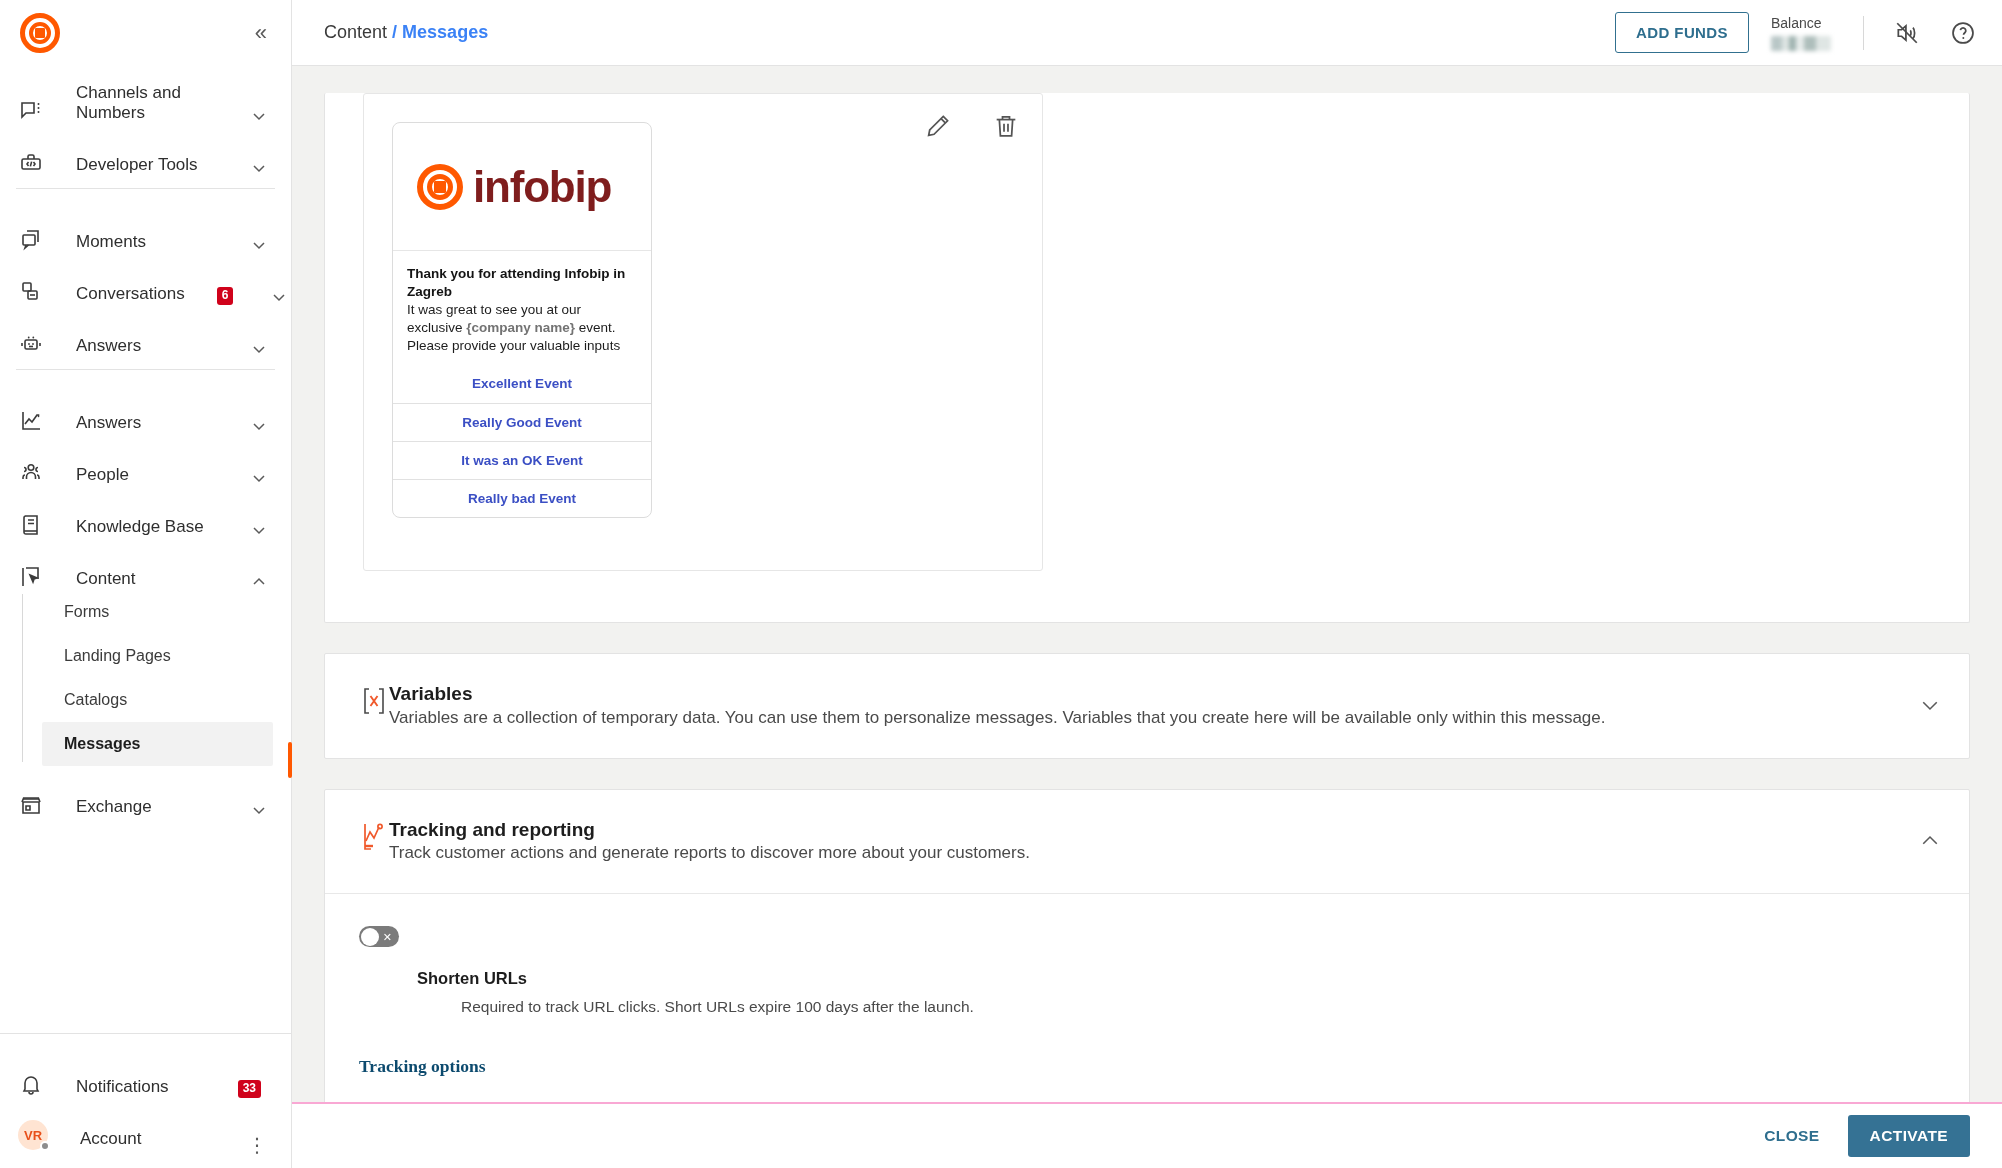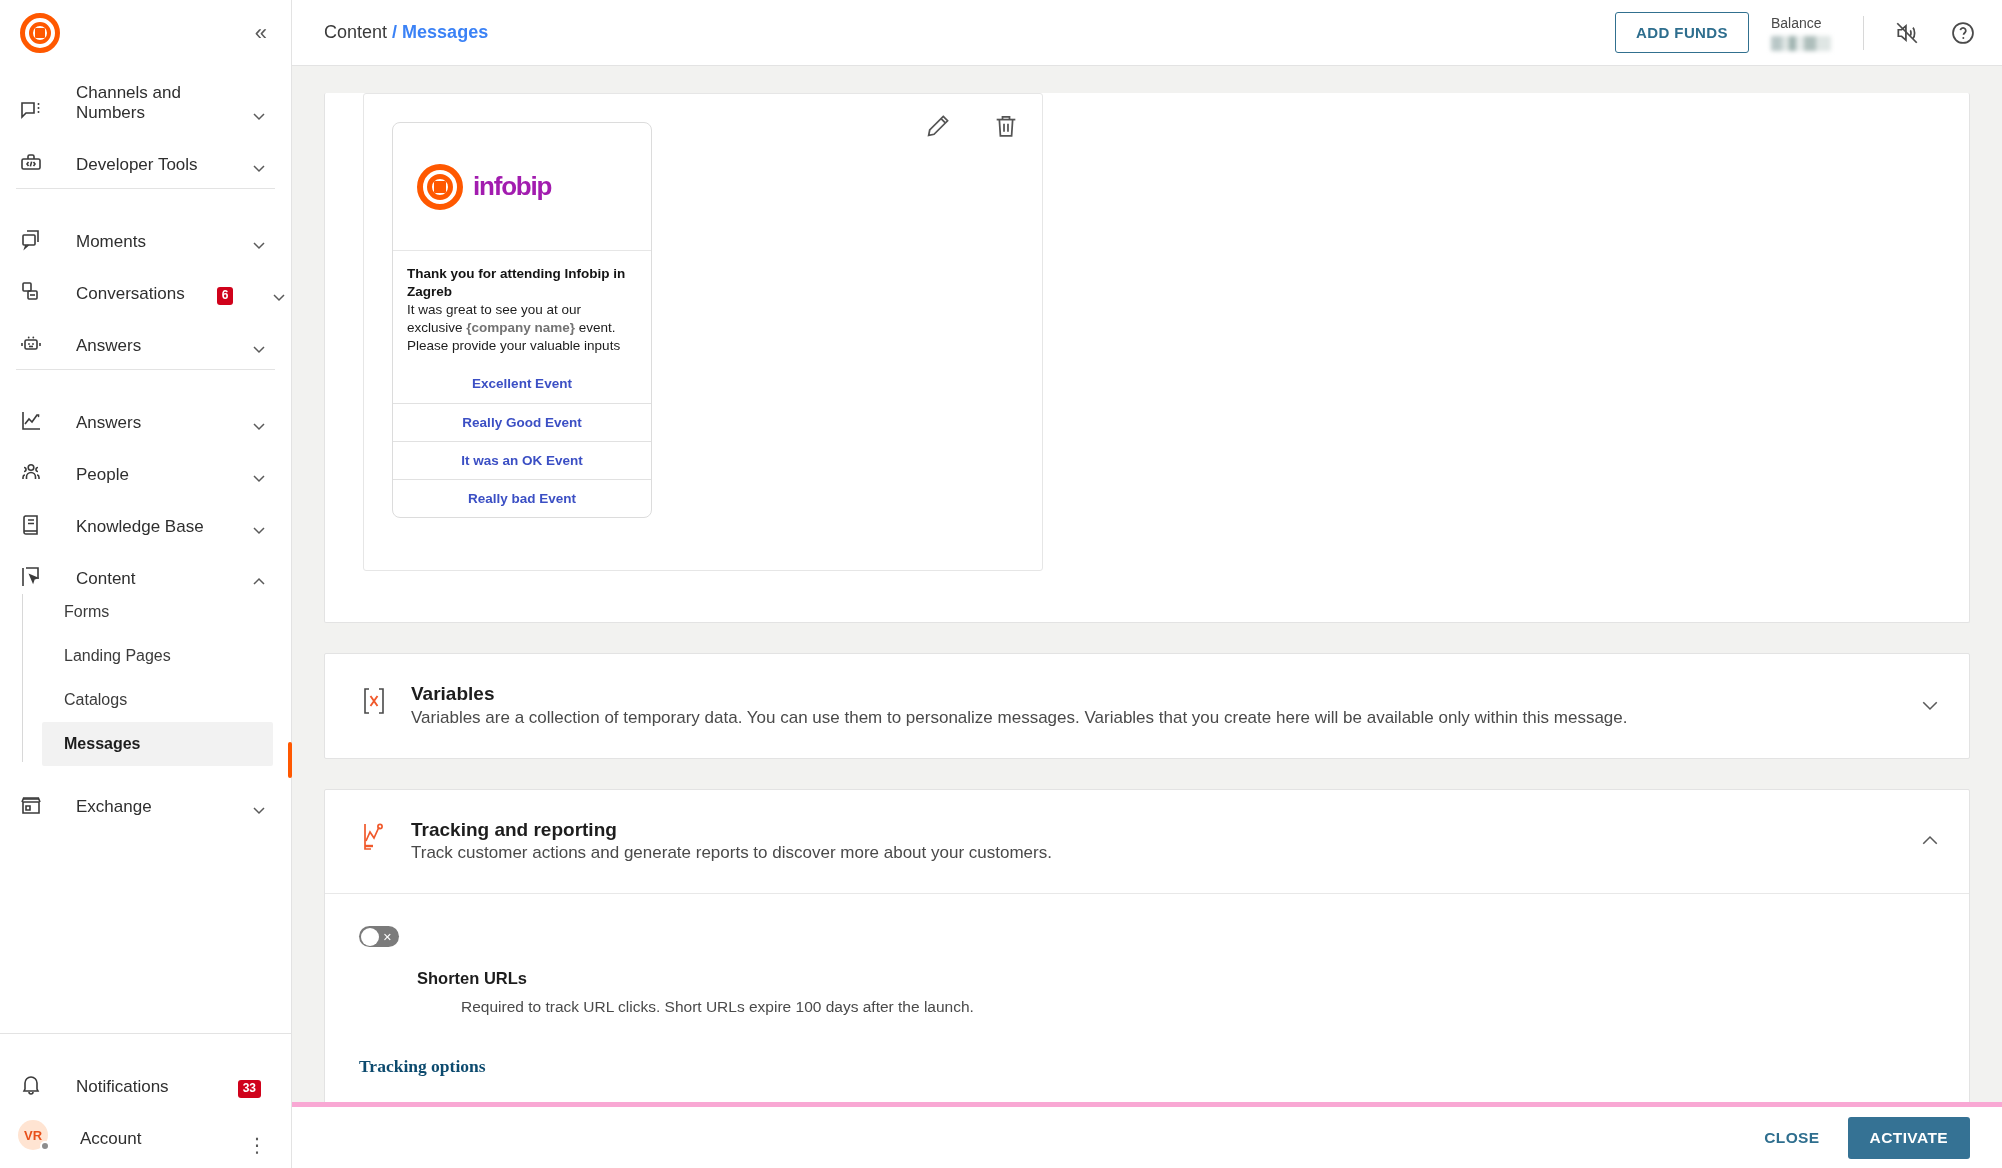--- a/index.html
+++ b/index.html
@@ -149,37 +149,37 @@
     background: #fff;
   }
   .bubble-logo {
     height: 128px; display: flex; align-items: center; justify-content: flex-start;
     padding-left: 24px; border-bottom: 1px solid #e6e6e6; gap: 10px;
   }
   .bi-logo { width: 46px; height: 46px; position: relative; flex:0 0 46px;}
   .bi-logo .r1 { position:absolute; inset:0; border-radius:50%; border:6px solid #ff5800;}
   .bi-logo .r2 { position:absolute; left:10px; top:10px; width:26px; height:26px; border-radius:50%; border:5px solid #ff5800;}
   .bi-logo .sq { position:absolute; left:17px; top:17px; width:12px; height:12px; background:#ff5800; border-radius:1px;}
-  .bi-word { font-size: 26px; font-weight: 700; color: #a21caf; letter-spacing: -1.2px; }
+  .bi-word { font-size: 44px; font-weight: 700; color: #7f1d1d; letter-spacing: -1.2px; }
 
   .bubble-body { padding: 14px 14px 10px 14px; }
   .bub-title { font-size: 13.5px; font-weight: 700; color: #141414; line-height: 1.33; }
   .bub-text { font-size: 13.5px; color: #1d1d1d; line-height: 1.33; }
   .bub-var { color: #737373; font-weight: 700; }
 
   .bub-btn {
     border-top: 1px solid #e1e1e1; height: 38px;
     display: flex; align-items: center; justify-content: center;
     font-size: 13.5px; font-weight: 700; color: #3b4fc4; cursor: pointer;
   }
   .bub-btn.first { border-top: none; }
 
   .section-card { margin-top: 30px; }
   .sec-head {
-    display: flex; align-items: flex-start; padding: 28px 30px 28px 34px; gap: 22px;
+    display: flex; align-items: flex-start; padding: 28px 30px 28px 34px; 
     cursor: pointer;
   }
   .sec-ico { width: 30px; height: 34px; flex: 0 0 30px; margin-top: 2px; }
   .sec-textwrap { flex: 1; min-width: 0; }
   .sec-title { font-size: 19px; font-weight: 700; color: #1d1d1d; line-height: 1.3; }
   .sec-desc { font-size: 17px; color: #4a4a4a; line-height: 1.35; }
   .sec-chev { width: 18px; height: 18px; color: #5a5a5a; margin-top: 14px; flex: 0 0 18px; }
 
   .sec-body { border-top: 1px solid #e8e8e8; padding: 30px 34px 20px 34px; }
 
@@ -202,21 +202,21 @@
   .opts-title { font-size: 17.5px; font-weight: 700; color: #0c4a6e; margin: 38px 0 27px 0; font-family: Liberation Serif, serif; }
   .check-row { display: flex; align-items: flex-start; gap: 14px; }
   .checkbox {
     width: 19px; height: 19px; border: 2px solid #6a6a6a; border-radius: 2px;
     background: #fff; cursor: pointer; flex: 0 0 19px; margin-top: 2px;
   }
   .ck-label { font-size: 16px; color: #1d1d1d; line-height: 1.25; }
   .ck-desc { font-size: 15.5px; color: #4a4a4a; margin: 10px 0 0 33px; line-height: 1.35; }
 
   .footer {
-    height: 66px; background: #fff; border-top: 5px solid #f9a8d4;
+    height: 66px; background: #fff; border-top: 2px solid #f9a8d4;
     display: flex; align-items: center; justify-content: flex-end;
     padding: 0 32px; gap: 28px; flex: 0 0 66px;
   }
   .btn-close {
     background: none; border: none; color: #2e6e8e;
     font-size: 15.5px; font-weight: 700; letter-spacing: 0.4px; cursor: pointer;
   }
   .btn-activate {
     background: #357294; border: none; color: #fff; border-radius: 3px;
     font-size: 15.5px; font-weight: 700; letter-spacing: 0.4px;

